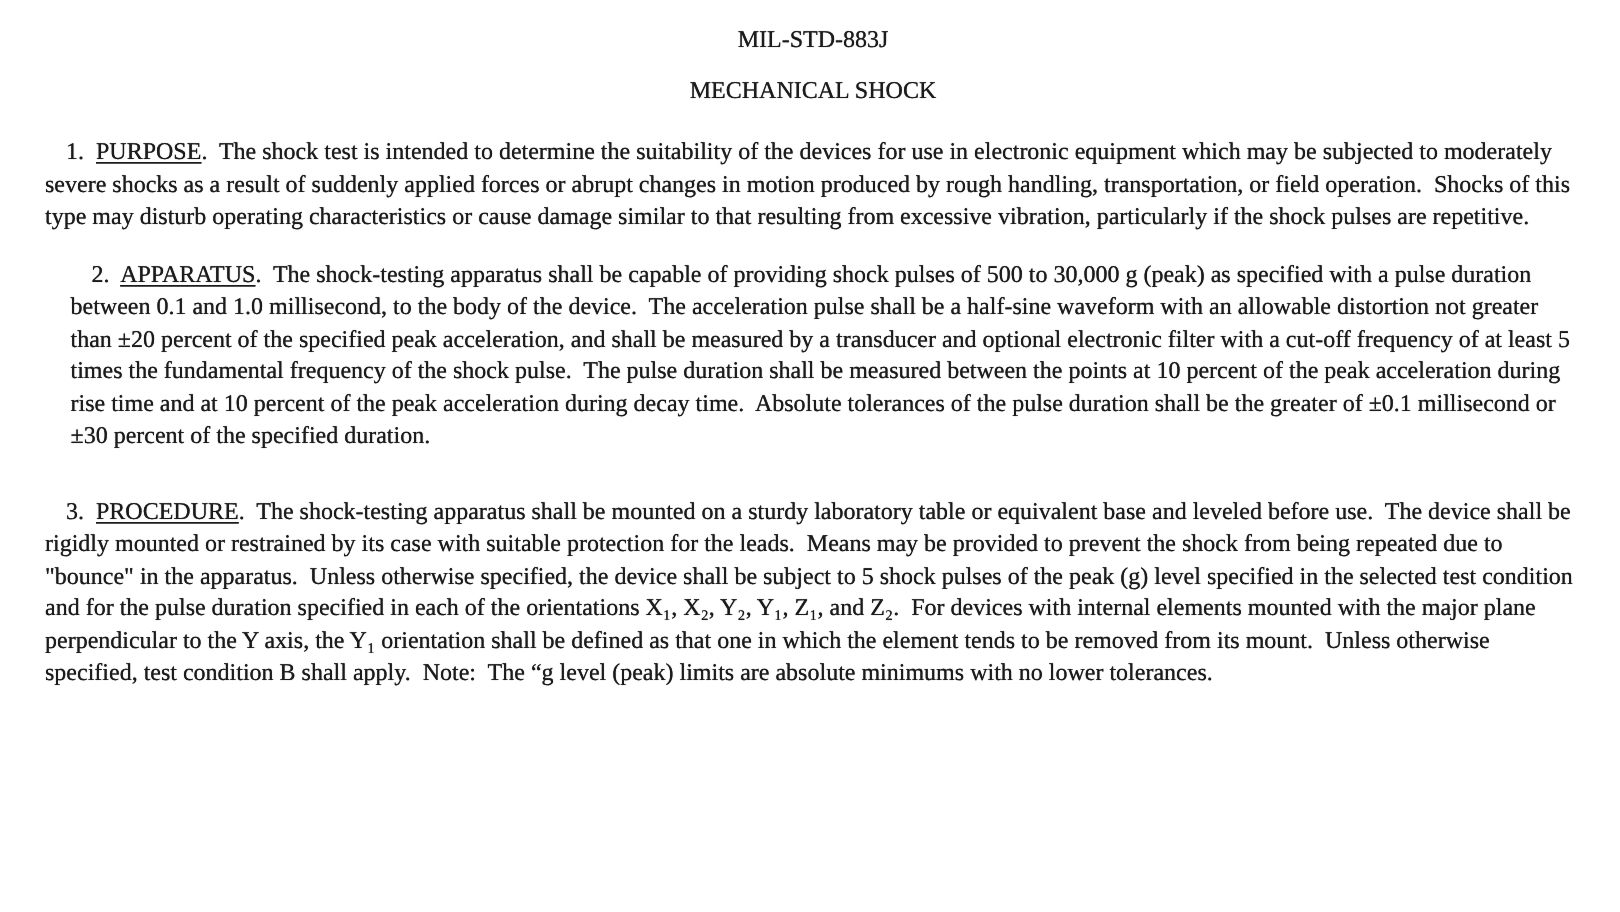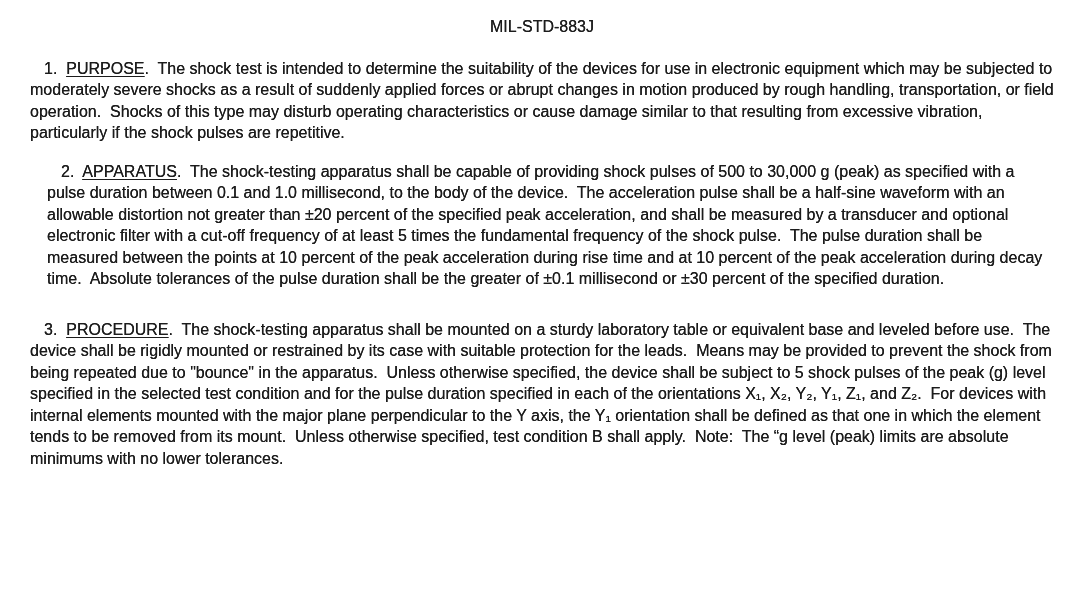--- a/index.html
+++ b/index.html
@@ -4,21 +4,21 @@
 <style>
   html, body { margin: 0; padding: 0; background: var(--paper, #ffffff); }
   .page {
     width: 1080px;
     height: 608px;
     box-sizing: border-box;
     padding: 16px 26px 0 30px;
     overflow: hidden;
     background: var(--paper, #ffffff);
     color: var(--ink, #1c1c1c);
-    font-family: Liberation Sans, sans-serif;
+    font-family: Liberation Serif, serif;
     font-size: 16px;
     line-height: 21.5px;
     text-shadow: 0 0 0.5px currentColor; 
   }
   .hdr { text-align: center; }
   .hdr-method { margin-top: 50px; }
   .hdr-title  { margin-top: 12px; }
   .para {
     margin: 0;
     white-space: pre-wrap;   
@@ -31,19 +31,20 @@
     text-decoration: underline;
     text-underline-offset: 2px;
     text-align: right;
   }
 </style>
 </head>
 <body>
 
 <div class="page">
   <div class="hdr hdr-standard">MIL-STD-883J</div>
+  <div class="hdr hdr-title">MECHANICAL SHOCK</div>
 
   <p class="para para-1"><span>1.  </span><span class="shead">PURPOSE</span><span>.</span><span>  The shock test is intended to determine the suitability of the devices for use in electronic equipment which may be subjected to moderately severe shocks as a result of suddenly applied forces or abrupt changes in motion produced by rough handling, transportation, or field operation.  Shocks of this type may disturb operating characteristics or cause damage similar to that resulting from excessive vibration, particularly if the shock pulses are repetitive.</span></p>
 
   <p class="para para-2"><span>2.  </span><span class="shead">APPARATUS</span><span>.</span><span>  The shock-testing apparatus shall be capable of providing shock pulses of 500 to 30,000 g (peak) as specified with a pulse duration between 0.1 and 1.0 millisecond, to the body of the device.  The acceleration pulse shall be a half-sine waveform with an allowable distortion not greater than ±20 percent of the specified peak acceleration, and shall be measured by a transducer and optional electronic filter with a cut-off frequency of at least 5 times the fundamental frequency of the shock pulse.  The pulse duration shall be measured between the points at 10 percent of the peak acceleration during rise time and at 10 percent of the peak acceleration during decay time.  Absolute tolerances of the pulse duration shall be the greater of ±0.1 millisecond or ±30 percent of the specified duration.</span></p>
 
   <p class="para para-3"><span>3.  </span><span class="shead">PROCEDURE</span><span>.</span><span>  The shock-testing apparatus shall be mounted on a sturdy laboratory table or equivalent base and leveled before use.  The device shall be rigidly mounted or restrained by its case with suitable protection for the leads.  Means may be provided to prevent the shock from being repeated due to "bounce" in the apparatus.  Unless otherwise specified, the device shall be subject to 5 shock pulses of the peak (g) level specified in the selected test condition and for the pulse duration specified in each of the orientations X₁, X₂, Y₂, Y₁, Z₁, and Z₂.  For devices with internal elements mounted with the major plane perpendicular to the Y axis, the Y₁ orientation shall be defined as that one in which the element tends to be removed from its mount.  Unless otherwise specified, test condition B shall apply.  Note:  The “g level (peak) limits are absolute minimums with no lower tolerances.</span></p>
 </div>
 
 </body></html>

